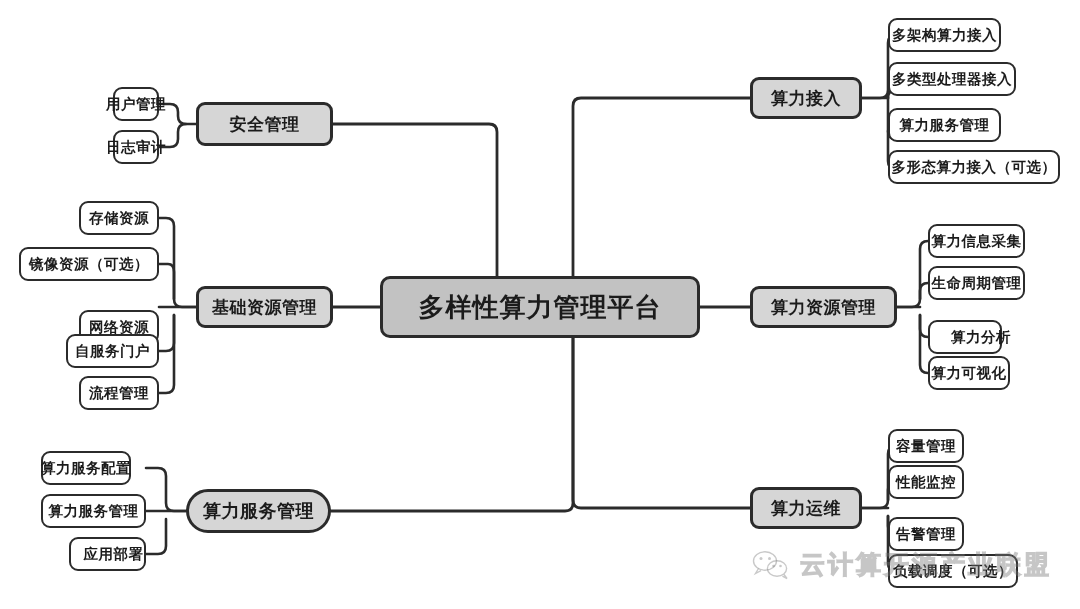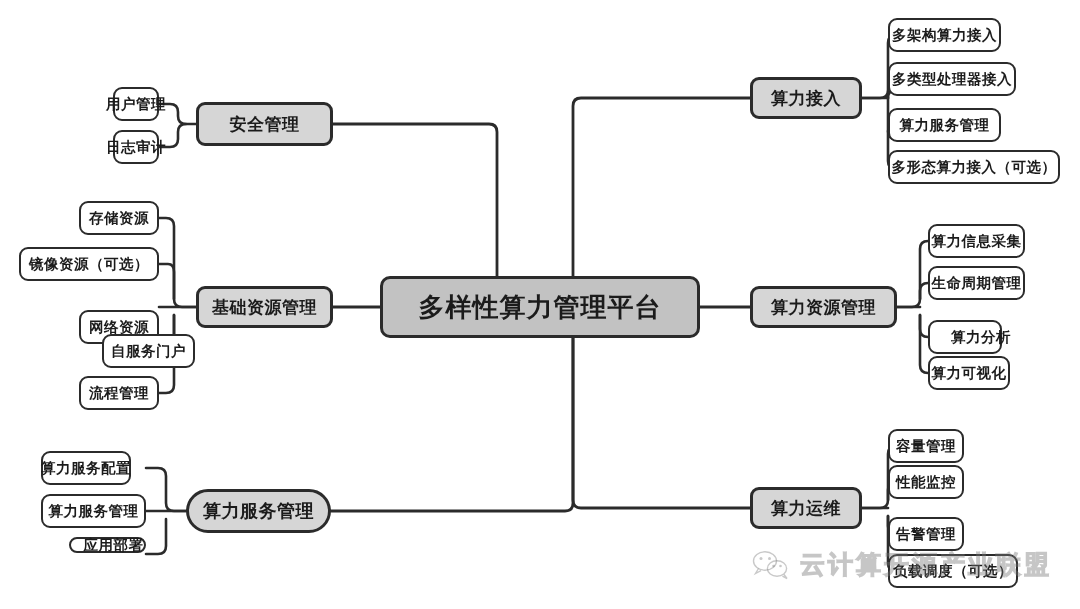--- a/index.html
+++ b/index.html
@@ -136,37 +136,37 @@
   </div>
   <div class="node leaf" style="left:79px;top:201px;width:80px;height:34px;">
     <span>存储资源</span>
   </div>
   <div class="node leaf" style="left:19px;top:247px;width:140px;height:34px;">
     <span>镜像资源（可选）</span>
   </div>
   <div class="node leaf" style="left:79px;top:290px;width:80px;height:34px;margin-top:20px;">
     <span>网络资源</span>
   </div>
-  <div class="node leaf" style="left:66px;top:334px;width:93px;height:34px;margin-left:36px;">
+  <div class="node leaf" style="left:66px;top:334px;width:93px;height:34px;">
     <span>自服务门户</span>
   </div>
   <div class="node leaf" style="left:79px;top:376px;width:80px;height:34px;">
     <span>流程管理</span>
   </div>
 
   <div class="node branch pill" style="left:186px;top:489px;width:145px;height:44px;">
     <span>算力服务管理</span>
   </div>
   <div class="node leaf" style="left:41px;top:451px;width:90px;height:34px;">
     <span>算力服务配置</span>
   </div>
   <div class="node leaf" style="left:41px;top:494px;width:105px;height:34px;">
     <span>算力服务管理</span>
   </div>
-  <div class="node leaf" style="left:69px;top:537px;width:77px;height:16px;padding-left:12px;">
+  <div class="node leaf" style="left:69px;top:537px;width:77px;height:34px;padding-left:12px;">
     <span>应用部署</span>
   </div>
 
   <div class="node branch" style="left:750px;top:77px;width:112px;height:42px;">
     <span>算力接入</span>
   </div>
   <div class="node leaf" style="left:888px;top:18px;width:113px;height:34px;">
     <span>多架构算力接入</span>
   </div>
   <div class="node leaf" style="left:888px;top:62px;width:128px;height:34px;">

